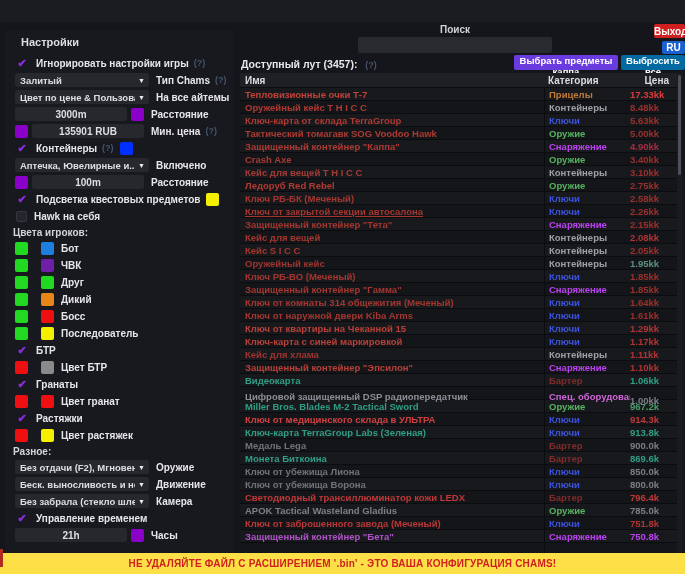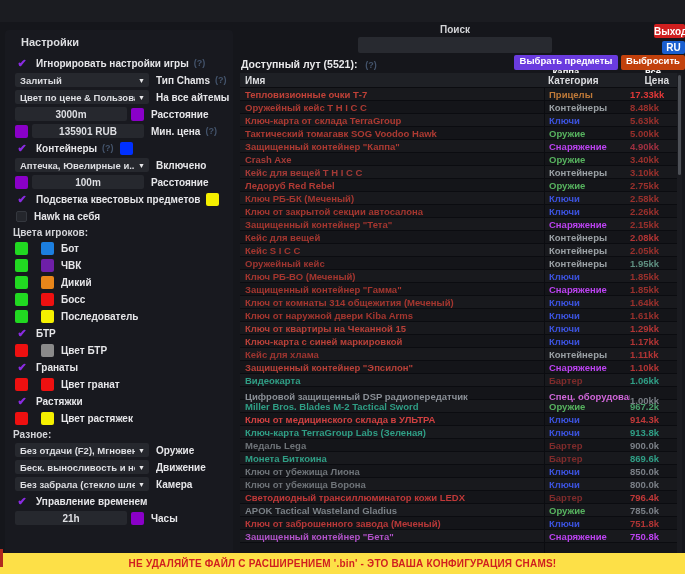--- a/index.html
+++ b/index.html
@@ -48,21 +48,21 @@
   .search-input {
     position:absolute; left:358px; top:37px; width:194px; height:16px;
     background:#282a30; border:none; border-radius:2px; color:#e6e6e9;
     font-family:"Liberation Sans", sans-serif; font-size:10px; padding:0 5px;
   }
   .btn { position:absolute; border:none; color:#fff; font-family:"Liberation Sans", sans-serif;
          font-weight:700; font-size:10px; text-align:center; border-radius:2px; padding:0; }
   .btn-exit { left:654px; top:24px; width:31px; height:14px; background:#d01f1f; }
   .btn-ru   { left:662px; top:41px; width:23px; height:13px; background:#1a5fd0; }
   .btn-kappa{ left:514px; top:55px; width:104px; height:15px; background:#6a3bdf; font-size:9.5px; }
-  .btn-drop { left:621px; top:55px; width:64px; height:15px; background:#c2410c; font-size:9.5px; }
+  .btn-drop { left:621px; top:55px; width:64px; height:15px; background:#0369a1; font-size:9.5px; }
 
   .loot-title { position:absolute; left:241px; top:58px; font-size:10.5px; color:#e8e8ea; }
   .loot-title .help { font-size:9px; }
 
   
   .thead {
     position:absolute; left:240px; top:73px; width:437px; height:15px;
     background:#1e2025; display:grid; grid-template-columns:304px 86px 1fr;
     align-items:center; font-size:10px; color:#dadbde; border-bottom:1px solid #0b0c10;
   }
@@ -162,20 +162,25 @@
         <span class="swatch cp-s2" style="background: rgb(28, 127, 224);"></span>
         <span class="lbl">Бот</span>
       </div>
       <div class="srow" style="height: 14px;">
         <span class="swatch cp-s1" style="background: rgb(33, 217, 33);"></span>
         <span class="swatch cp-s2" style="background: rgb(110, 31, 168);"></span>
         <span class="lbl">ЧВК</span>
       </div>
       <div class="srow" style="height: 14px;">
         <span class="swatch cp-s1" style="background: rgb(33, 217, 33);"></span>
+        <span class="swatch cp-s2" style="background: rgb(33, 217, 33);"></span>
+        <span class="lbl">Друг</span>
+      </div>
+      <div class="srow" style="height: 14px;">
+        <span class="swatch cp-s1" style="background: rgb(33, 217, 33);"></span>
         <span class="swatch cp-s2" style="background: rgb(232, 134, 26);"></span>
         <span class="lbl">Дикий</span>
       </div>
       <div class="srow" style="height: 14px;">
         <span class="swatch cp-s1" style="background: rgb(33, 217, 33);"></span>
         <span class="swatch cp-s2" style="background: rgb(238, 16, 16);"></span>
         <span class="lbl">Босс</span>
       </div>
       <div class="srow" style="height: 14px;">
         <span class="swatch cp-s1" style="background: rgb(33, 217, 33);"></span>
@@ -242,21 +247,21 @@
       </div>
     </div>
 </div>
 
 <div class="search-label">Поиск</div>
 <input class="search-input" value="" style="">
 <button class="btn btn-exit">Выход</button>
 <button class="btn btn-ru">RU</button>
 
 <div class="loot-title">
-  <span>Доступный лут (5521):</span>
+  <span>Доступный лут (3457):</span>
   <span class="help">(?)</span>
 </div>
 <button class="btn btn-kappa">Выбрать предметы каппа</button>
 <button class="btn btn-drop">Выбросить все</button>
 
 <div class="thead">
   <span class="c1">Имя</span>
   <span class="c2">Категория</span>
   <span class="c3">Цена</span>
 </div>
@@ -300,21 +305,21 @@
       <span class="c1" style="color: rgb(176, 58, 52);">Ледоруб Red Rebel</span>
       <span class="c2" style="color: rgb(87, 179, 95);">Оружие</span>
       <span class="c3" style="color: rgb(153, 48, 44);">2.75kk</span>
     </div>
     <div class="trow">
       <span class="c1" style="color: rgb(164, 54, 47);">Ключ РБ-БК (Меченый)</span>
       <span class="c2" style="color: rgb(59, 82, 220);">Ключи</span>
       <span class="c3" style="color: rgb(153, 48, 44);">2.58kk</span>
     </div>
     <div class="trow">
-      <span class="c1" style="color: rgb(164, 54, 47);">Ключ от закрытой секции автосалона</span>
+      <span class="c1" style="color: rgb(164, 54, 47); text-decoration: underline;">Ключ от закрытой секции автосалона</span>
       <span class="c2" style="color: rgb(59, 82, 220);">Ключи</span>
       <span class="c3" style="color: rgb(153, 48, 44);">2.26kk</span>
     </div>
     <div class="trow">
       <span class="c1" style="color: rgb(164, 54, 47);">Защищенный контейнер "Тета"</span>
       <span class="c2" style="color: rgb(187, 66, 240);">Снаряжение</span>
       <span class="c3" style="color: rgb(153, 48, 44);">2.15kk</span>
     </div>
     <div class="trow">
       <span class="c1" style="color: rgb(164, 54, 47);">Кейс для вещей</span>

